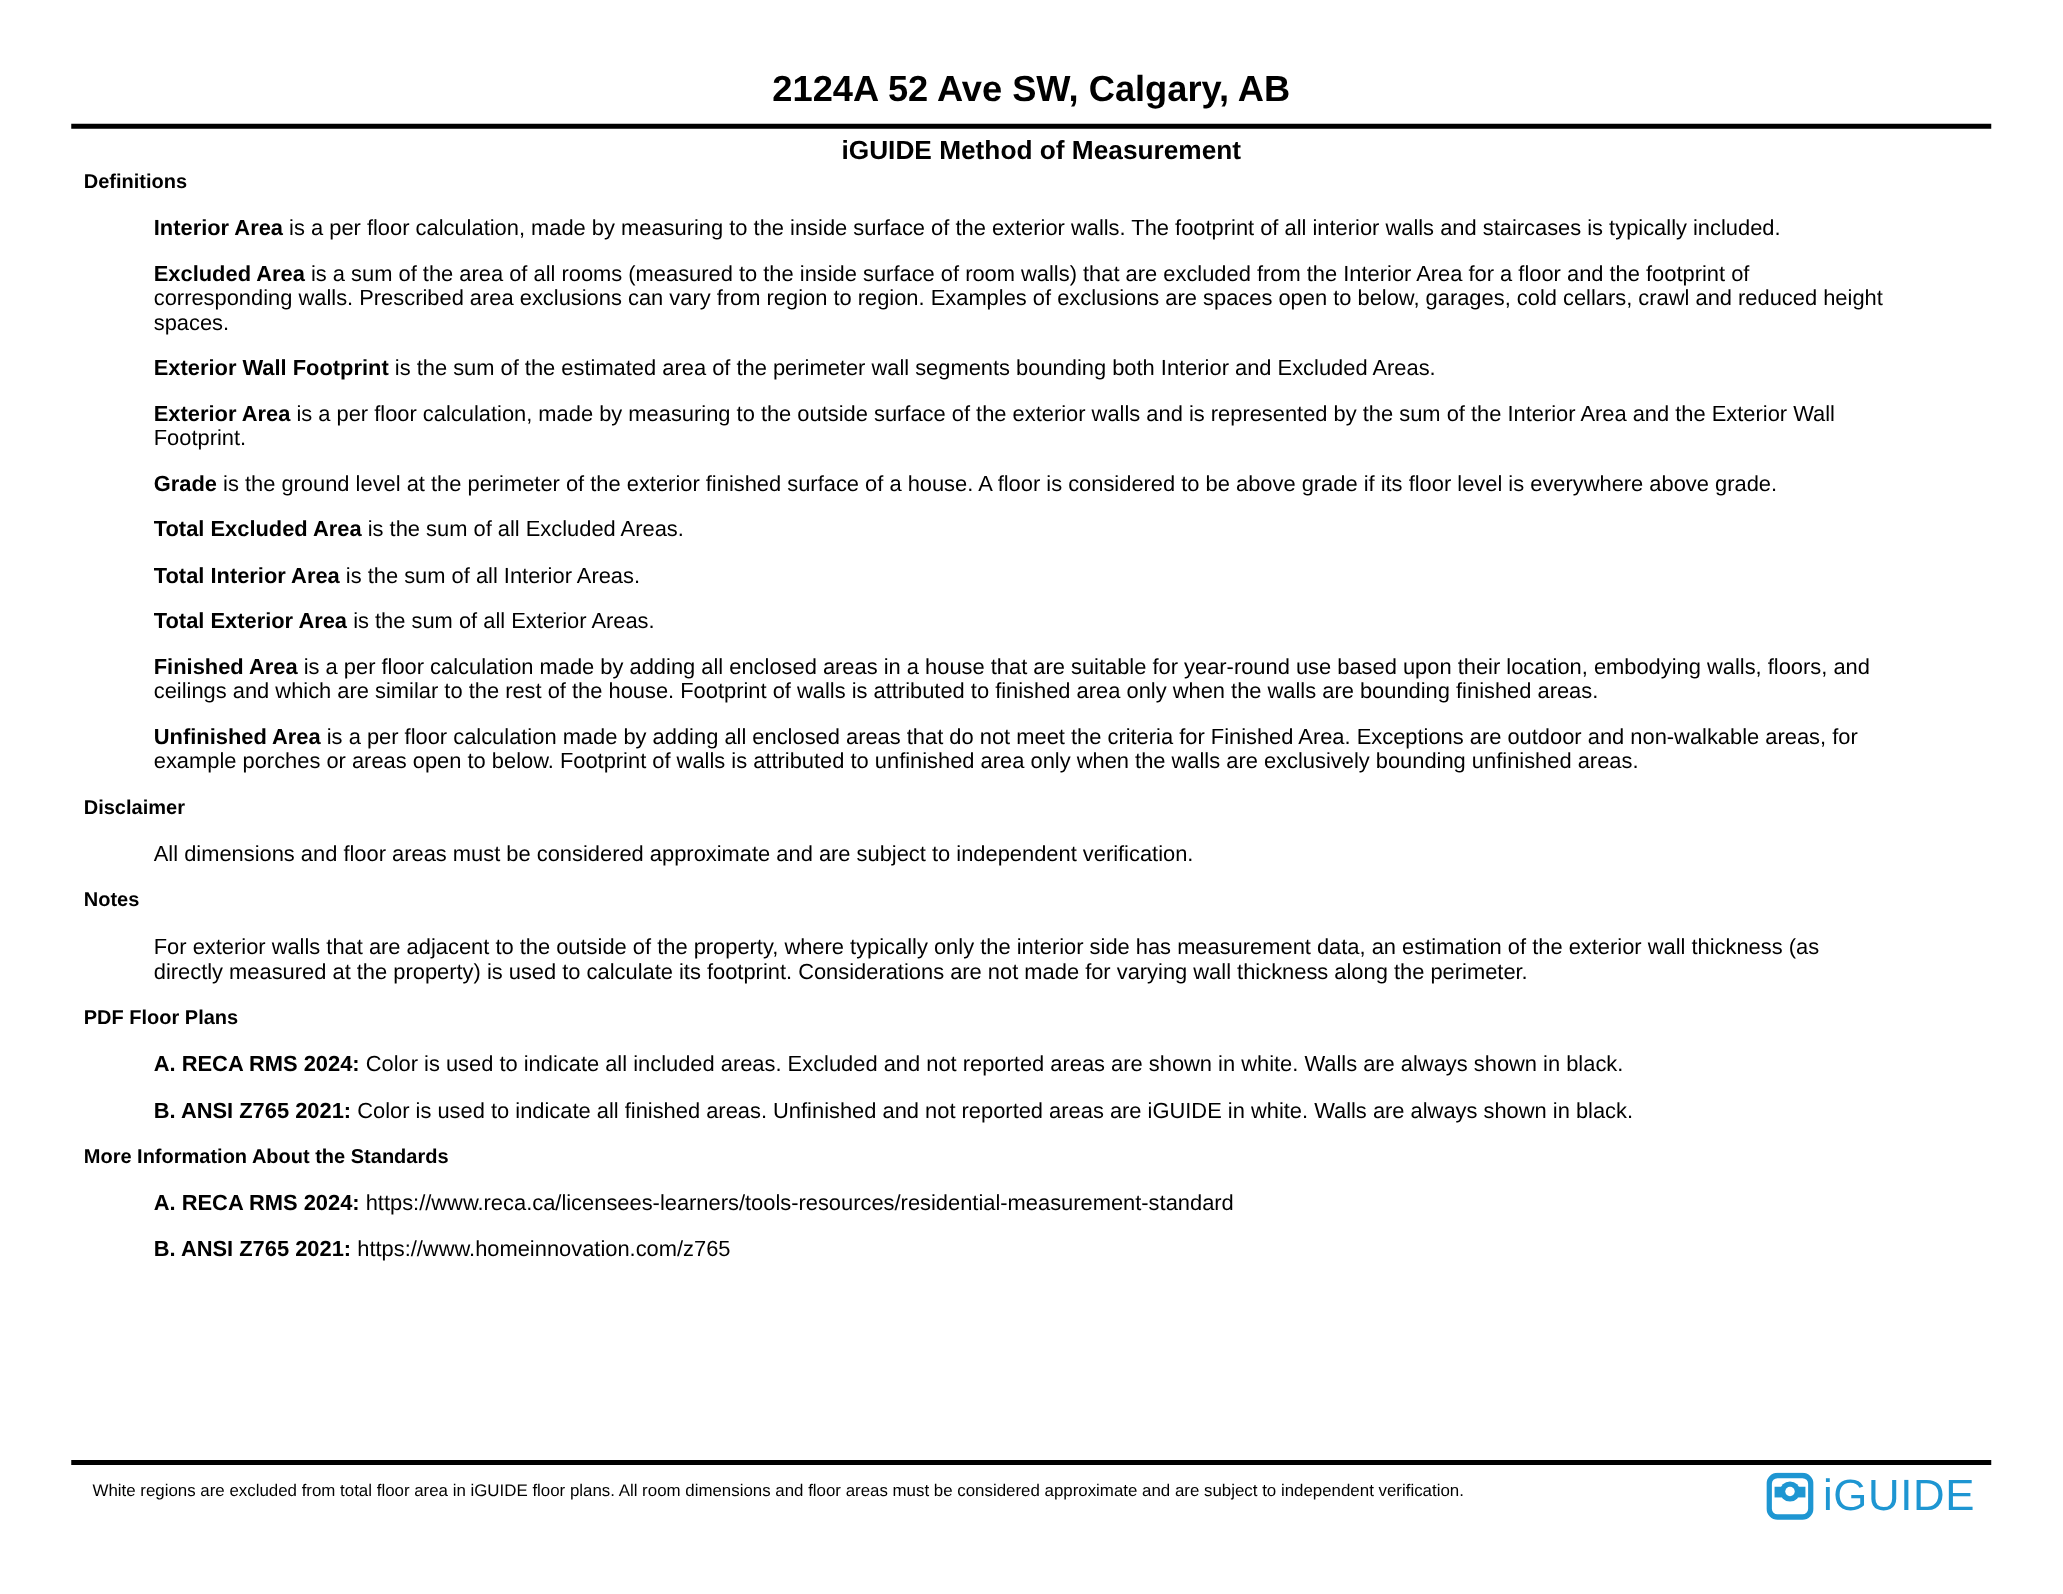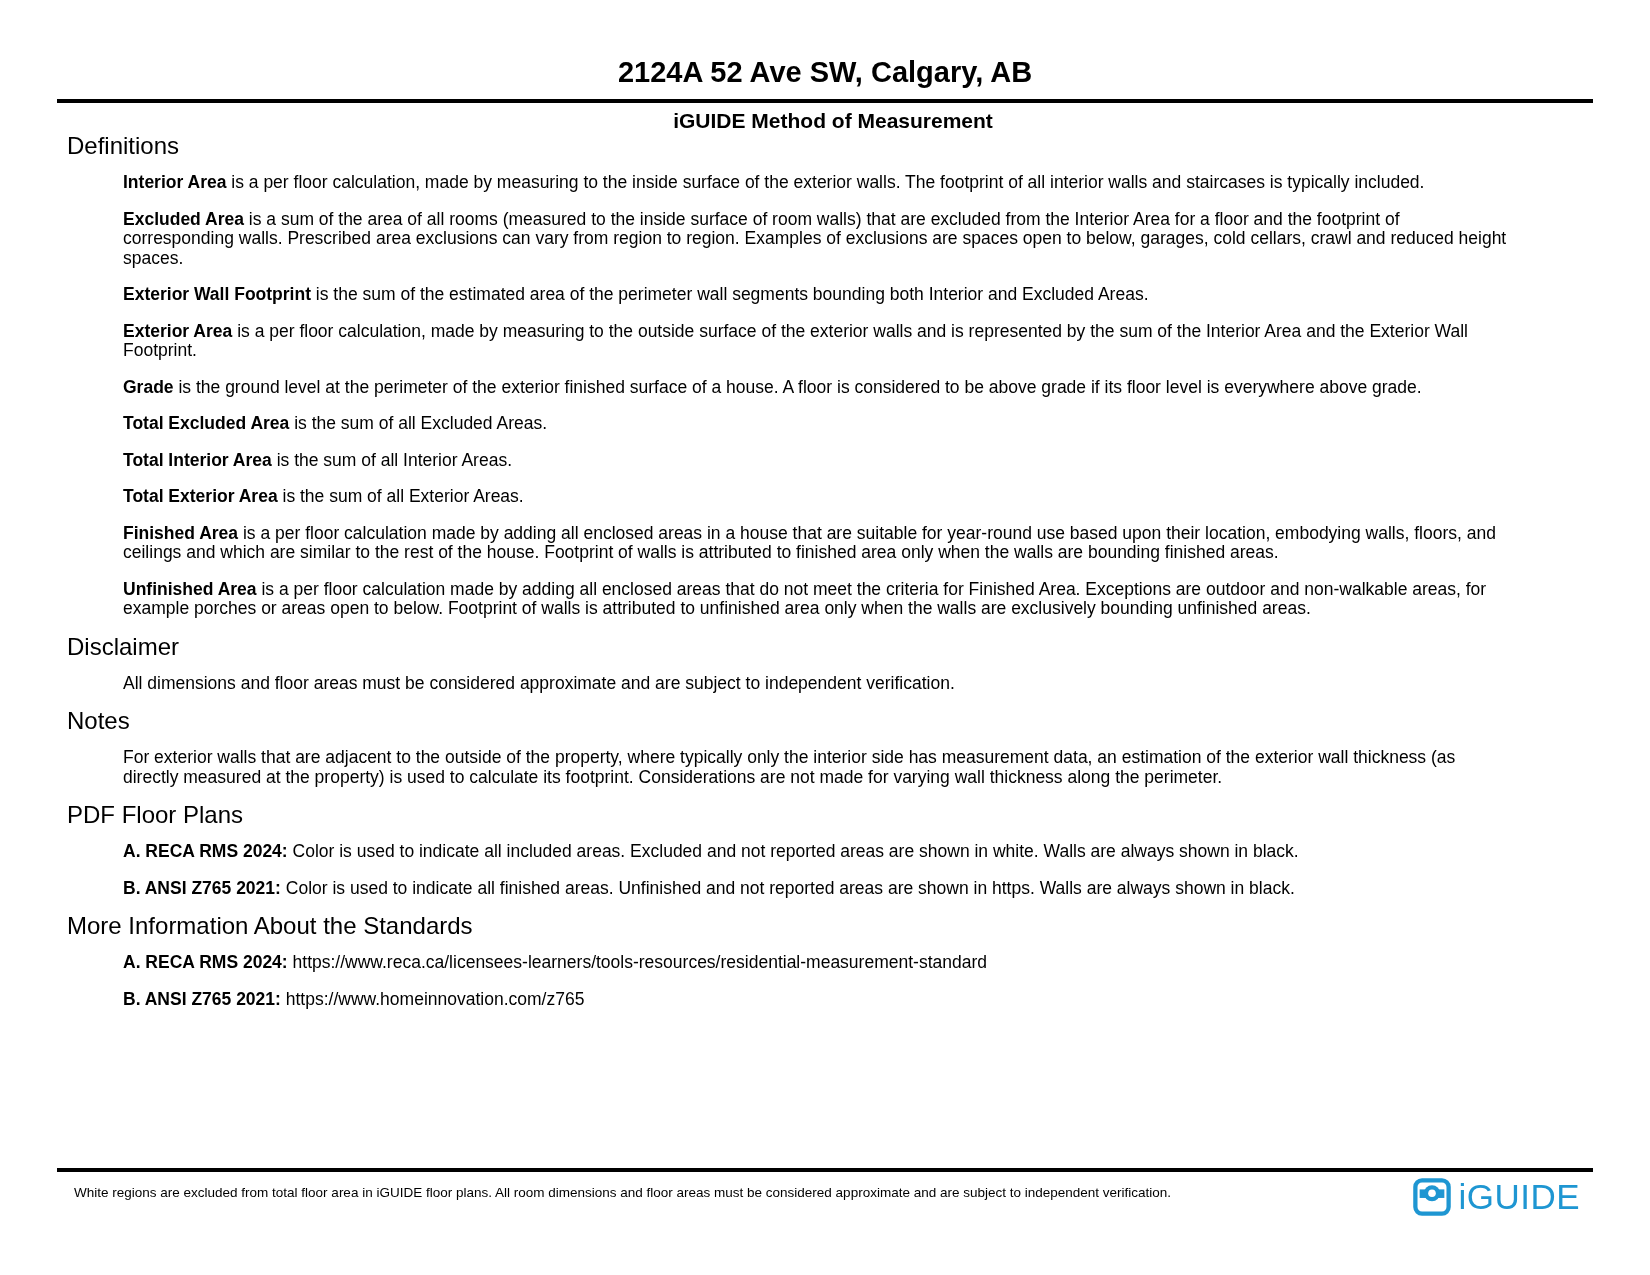--- a/index.html
+++ b/index.html
@@ -26,23 +26,23 @@
     margin: 6px 0 0 0;
     text-align: center;
     font-size: 21px;
     font-weight: bold;
     padding-left: 16px;
   }
   .content {
     padding: 0 60px 0 67px;
   }
   .section-heading {
-    font-size: 24px;
+    font-size: 16px;
     line-height: 21px;
-    font-weight: normal;
+    font-weight: bold;
     margin: 17px 0;
   }
   .content > .section:first-of-type .section-heading {
     margin-top: 2px;
   }
   .para {
     margin: 17px 0 17px 56px;
     max-width: 1392px;
     font-size: 17.5px;
     line-height: 19.5px;
@@ -105,21 +105,21 @@
   </div>
 
   <div class="section">
     <div class="section-heading">Notes</div>
     <p class="para"><span class="term"></span><span>For exterior walls that are adjacent to the outside of the property, where typically only the interior side has measurement data, an estimation of the exterior wall thickness (as directly measured at the property) is used to calculate its footprint. Considerations are not made for varying wall thickness along the perimeter.</span></p>
   </div>
 
   <div class="section">
     <div class="section-heading">PDF Floor Plans</div>
     <p class="para"><span class="term">A. RECA RMS 2024:</span><span> Color is used to indicate all included areas. Excluded and not reported areas are shown in white. Walls are always shown in black.</span></p>
-    <p class="para"><span class="term">B. ANSI Z765 2021:</span><span> Color is used to indicate all finished areas. Unfinished and not reported areas are shown in https. Walls are always shown in black.</span></p>
+    <p class="para"><span class="term">B. ANSI Z765 2021:</span><span> Color is used to indicate all finished areas. Unfinished and not reported areas are iGUIDE in white. Walls are always shown in black.</span></p>
   </div>
 
   <div class="section">
     <div class="section-heading">More Information About the Standards</div>
     <p class="para"><span class="term">A. RECA RMS 2024:</span><span> https://www.reca.ca/licensees-learners/tools-resources/residential-measurement-standard</span></p>
     <p class="para"><span class="term">B. ANSI Z765 2021:</span><span> https://www.homeinnovation.com/z765</span></p>
   </div>
 
 </div>
 

